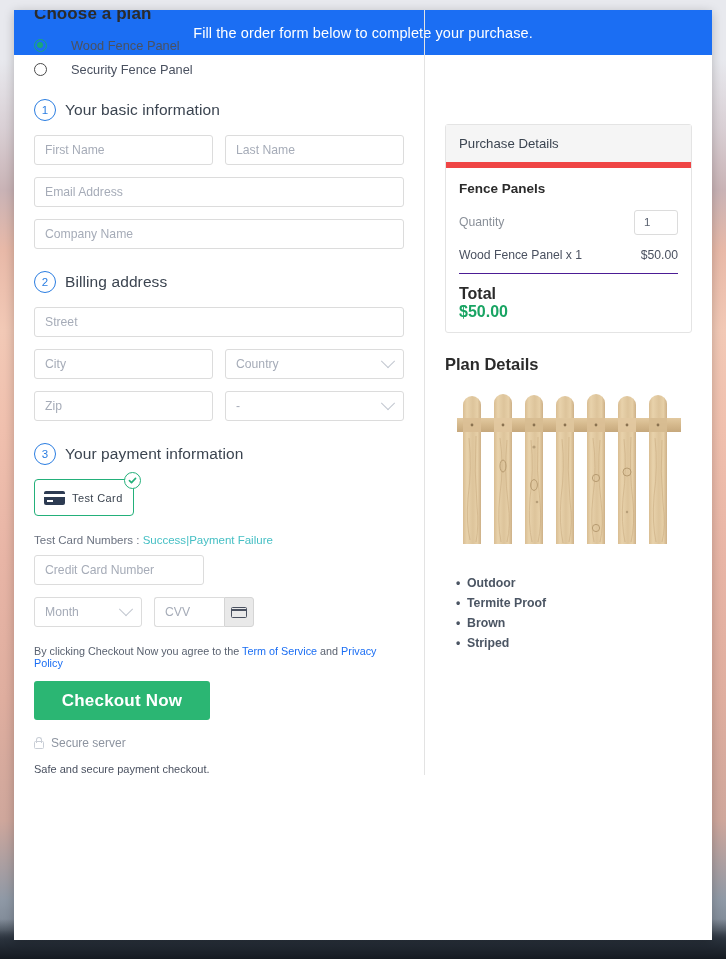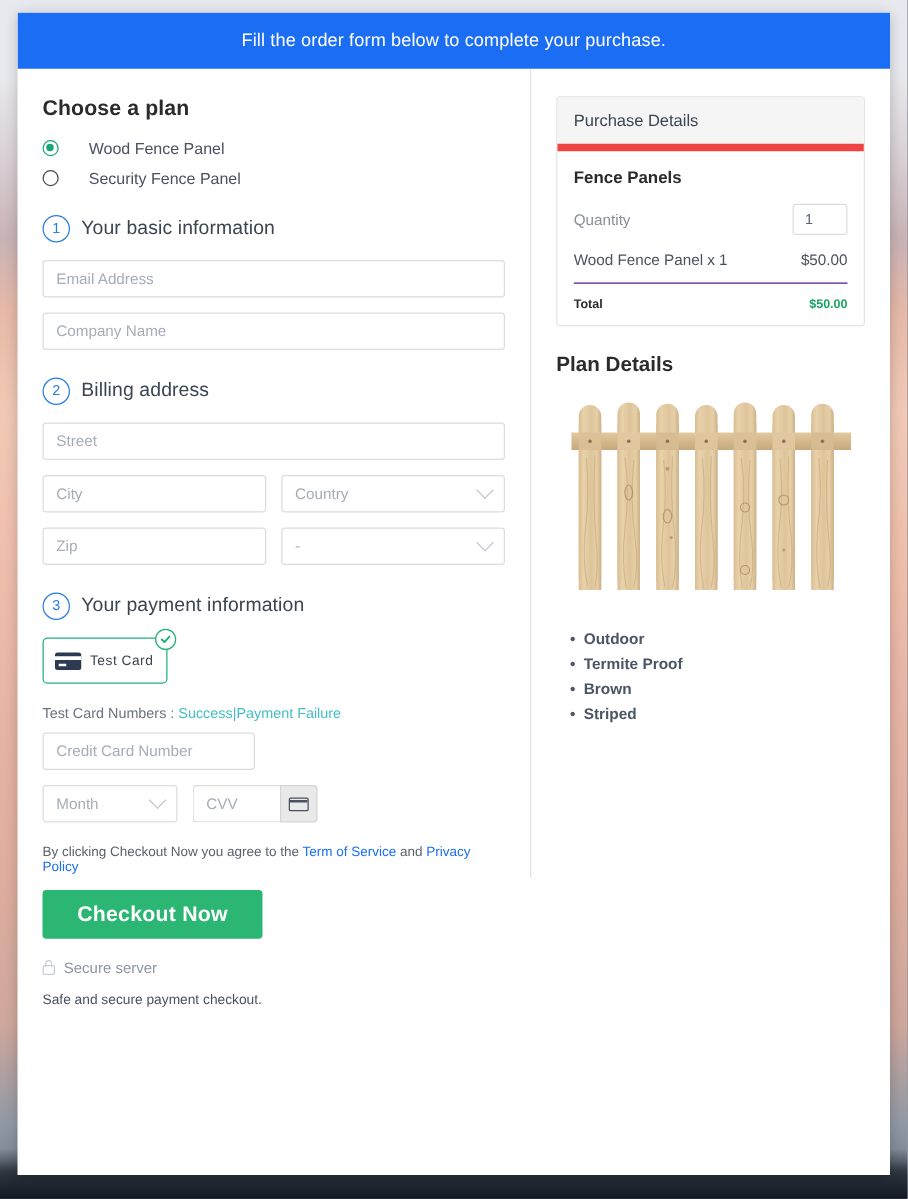--- a/index.html
+++ b/index.html
@@ -59,20 +59,21 @@
     display: flex;
     align-items: center;
     justify-content: center;
     font-size: 14.5px;
     letter-spacing: .1px;
   }
   
   .columns {
     display: flex;
     height: 647px;
+    align-items: center;
   }
   .col-left {
     width: 411px;
     box-sizing: border-box;
     padding: 22px 20px 0 20px;
     border-right: 1px solid #e3e3e3;
   }
   .col-right {
     flex: 1;
     box-sizing: border-box;
@@ -388,21 +389,22 @@
     justify-content: space-between;
     font-size: 12.2px;
     color: #4a5160;
     padding-bottom: 11px;
     border-bottom: 1px solid #4c1d95;
   }
   .total-row {
     display: flex;
     justify-content: space-between;
     padding-top: 11px;
-    font-size: 10px;
+    font-size: 16px;
+    flex-direction: column;
   }
   .total-label { font-weight: bold; color: #2b2b2b; }
   .total-val { font-weight: bold; color: #19a463; }
   
   .plan-title {
     font-size: 16.5px;
     font-weight: bold;
     color: #2b2b2b;
     margin: 0 0 16px 0;
   }
@@ -455,20 +457,24 @@
         <span class="radio"></span>
         <span class="radio-label">Security Fence Panel</span>
       </div>
 
       
       <div class="step-head">
         <span class="step-num">1</span>
         <span class="step-label">Your basic information</span>
       </div>
 
+      <div class="row">
+        <div class="fld half">First Name</div>
+        <div class="fld half">Last Name</div>
+      </div>
       <div class="row">
         <div class="fld full">Email Address</div>
       </div>
       <div class="row">
         <div class="fld full">Company Name</div>
       </div>
 
       
       <div class="step-head">
         <span class="step-num">2</span>

